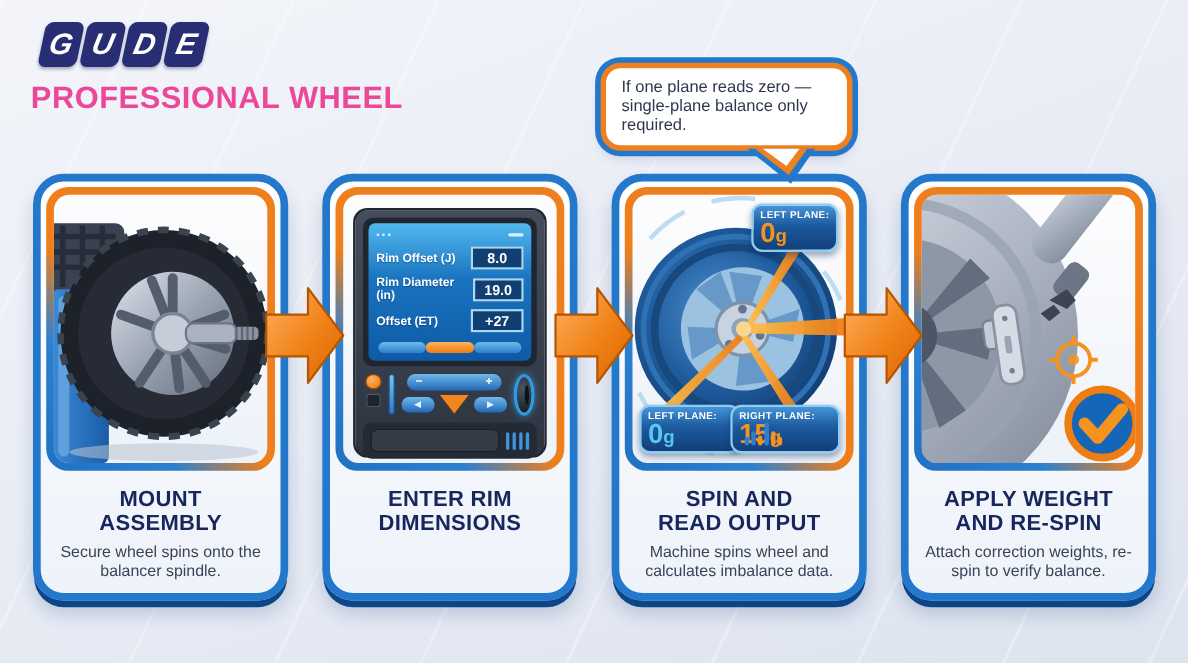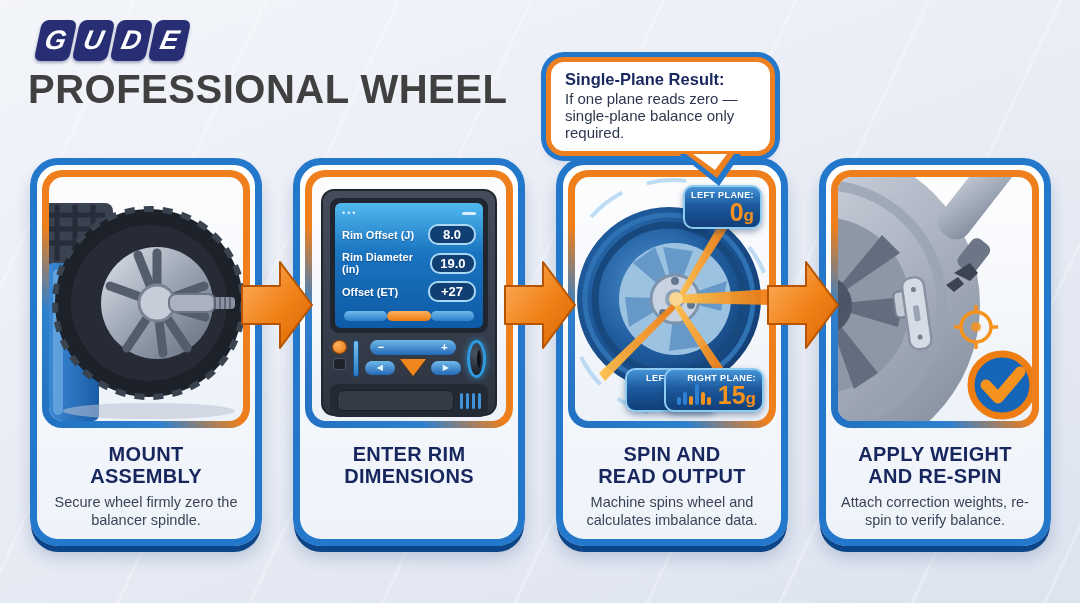--- a/index.html
+++ b/index.html
@@ -14,22 +14,22 @@
 
   
   .logo { position:absolute; left:38px; top:20px; display:flex; gap:3px; }
   .logo-tile {
     width:35px; height:41px; background:#272e74; border-radius:7px;
     transform:skewX(-12deg); display:flex; align-items:center; justify-content:center;
     box-shadow:0 2px 3px rgba(20,30,90,.35);
   }
   .logo-tile span { color:#fff; font-style:italic; font-weight:bold; font-size:27px; }
   .title {
-    position:absolute; left:28px; top:74px; color:#404040;
-    font-size:40px; font-weight:bold; line-height:30px; letter-spacing:.5px;
+    position:absolute; left:28px; top:74px; color:#ec4899;
+    font-size:28px; font-weight:bold; line-height:30px; letter-spacing:.5px;
   }
 
   
   .callout {
     position:absolute; left:546px; top:57px; width:229px; z-index:7;
     background:#fff; border:5px solid #ee8020; border-radius:18px;
     box-shadow:0 0 0 5px #2478cc, 0 6px 10px rgba(30,60,120,.18);
     padding:8px 12px 10px 14px;
   }
   .callout-title { color:#19275f; font-weight:bold; font-size:16.5px; line-height:1.15; }
@@ -70,21 +70,21 @@
     border-radius:13px; padding:7px 7px 5px 7px; }
   .bezel { background:#20262f; border-radius:9px; padding:5px; }
   .screen { background:linear-gradient(180deg,#51b9ef 0%,#1a74c0 40%,#0e5aa6 100%);
     border-radius:6px; padding:5px 7px 7px 7px; }
   .scr-topbar { display:flex; justify-content:space-between; align-items:center; height:10px; }
   .scr-dots { color:#d9efff; font-size:9px; letter-spacing:2px; line-height:8px; }
   .scr-dash { width:14px; height:3px; background:#d9efff; border-radius:2px; }
   .c2-row { display:flex; justify-content:space-between; align-items:center; margin-top:6px; }
   .c2-label { color:#fff; font-weight:bold; font-size:11px; text-shadow:0 1px 1px rgba(0,40,90,.5); }
   .c2-val { width:48px; height:21px; background:#113f74; border:2px solid #a8d8f4;
-    border-radius:10px; color:#fff; font-weight:bold; font-size:13px;
+    border-radius:0; color:#fff; font-weight:bold; font-size:13px;
     display:flex; align-items:center; justify-content:center; }
   .c2-pills { display:flex; justify-content:space-between; margin-top:9px; padding:0 2px; }
   .c2-pill { width:46px; height:10px; border-radius:5px;
     background:linear-gradient(180deg,#6fb9ea,#2d7fcd); }
   .c2-pill.orange { background:linear-gradient(180deg,#ffb05a,#ee7d12); }
   .controls { display:flex; align-items:flex-start; gap:6px; padding:7px 2px 0 2px; }
   .ctl-col-a { display:flex; flex-direction:column; align-items:center; gap:4px; }
   .btn-orange { width:15px; height:14px; border-radius:50%;
     background:radial-gradient(circle at 35% 30%,#ffb45f,#e87410); border:1px solid #9a4c06; }
   .btn-dark { width:13px; height:12px; border-radius:3px; background:#1d222b; border:1px solid #4c5563; }
@@ -105,22 +105,22 @@
     background:#2a313c; border:2px solid #0e1319; }
   .console-base { margin-top:6px; height:33px; background:#242a34; border-radius:8px;
     display:flex; align-items:center; padding:0 7px; gap:6px; }
   .base-slot { flex:1; height:21px; background:#343b47; border-radius:6px; border:1px solid #1a1f27; }
   .vents { display:flex; gap:3px; }
   .vent { width:3px; height:16px; background:#3f93da; border-radius:2px; }
 
   
   .badge {
     position:absolute; background:linear-gradient(180deg,#4694d8 0%,#1c5a9e 45%,#123f7a 100%);
-    border:2px solid #8ecbf0; border-radius:10px; text-align:right;
-    padding:3px 6px 2px 6px; box-shadow:0 3px 6px rgba(10,40,90,.4); z-index:3;margin-left:44px;
+    border:2px solid #8ecbf0; border-radius:10px; text-align:left;
+    padding:3px 6px 2px 6px; box-shadow:0 3px 6px rgba(10,40,90,.4); z-index:3;
   }
   .badge-label { color:#fff; font-weight:bold; font-size:9px; letter-spacing:.4px; white-space:nowrap; }
   .badge-value { font-weight:bold; font-size:25px; line-height:1; }
   .badge-value .unit { font-size:17px; }
   .val-orange { color:#f6921e; } .val-cyan { color:#56c8f4; }
   .b-top { top:8px; right:7px; min-width:74px; }
   .b-left { bottom:9px; left:6px; min-width:92px; }
   .b-right { bottom:9px; right:5px; min-width:100px; }
   .bars-icon { position:absolute; bottom:16px; left:102px; display:flex; align-items:flex-end; gap:2px; z-index:3; }
   .bar { width:4px; border-radius:2px; }
@@ -146,21 +146,20 @@
     <div class="logo-tile">
         <span>E</span>
       </div>
   </div>
 
   <h1 class="title">
     <span>PROFESSIONAL WHEEL</span><br>
   </h1>
 
   <div class="callout">
-    <div class="callout-title">Single-Plane Result:</div>
     <div class="callout-body">If one plane reads zero — single-plane balance only required.</div>
     <svg class="callout-tail" width="62" height="34" viewBox="0 0 62 34">
       <polygon points="0,0 62,0 40,32" fill="#2478cc"></polygon>
       <polygon points="7,0 55,0 38,24" fill="#ee8020"></polygon>
       <polygon points="14,0 48,0 36,16" fill="#ffffff"></polygon>
     </svg>
   </div>
 
   <div class="cards">
 
@@ -209,21 +208,21 @@
             </g>
             <ellipse cx="104" cy="234" rx="86" ry="8" fill="#b9c3d4" opacity=".55"></ellipse>
           </svg>
         </div>
       </div>
       <div class="card-text">
         <h2>
           <span>MOUNT</span><br>
           <span>ASSEMBLY</span>
         </h2>
-        <p>Secure wheel firmly zero the balancer spindle.</p>
+        <p>Secure wheel spins onto the balancer spindle.</p>
       </div>
     </section>
 
     <section class="card">
       <div class="art-frame">
         <div class="art">
           <div class="console">
             <div class="bezel">
               <div class="screen">
                 <div class="scr-topbar">

